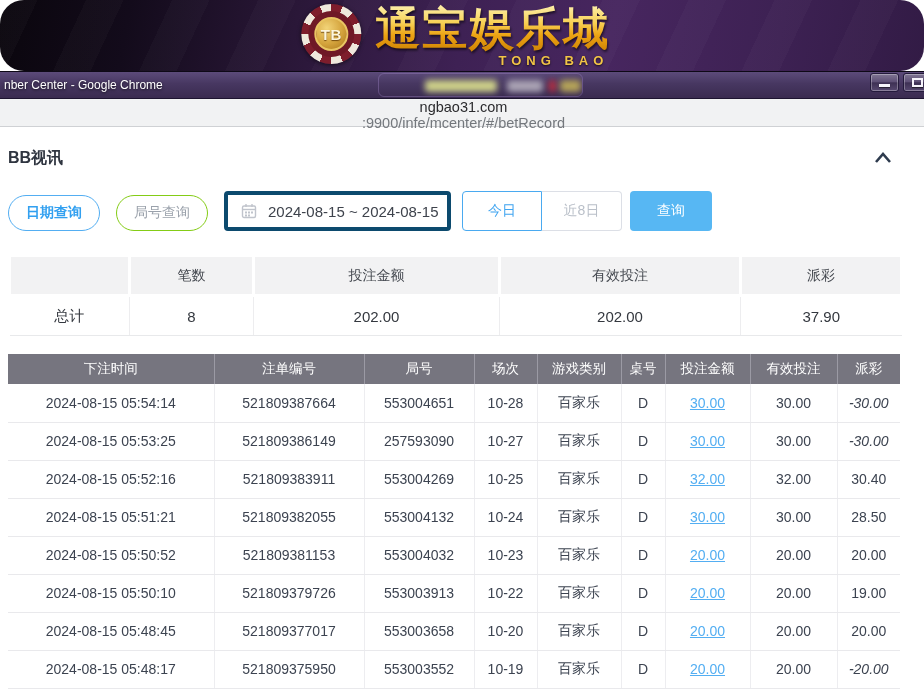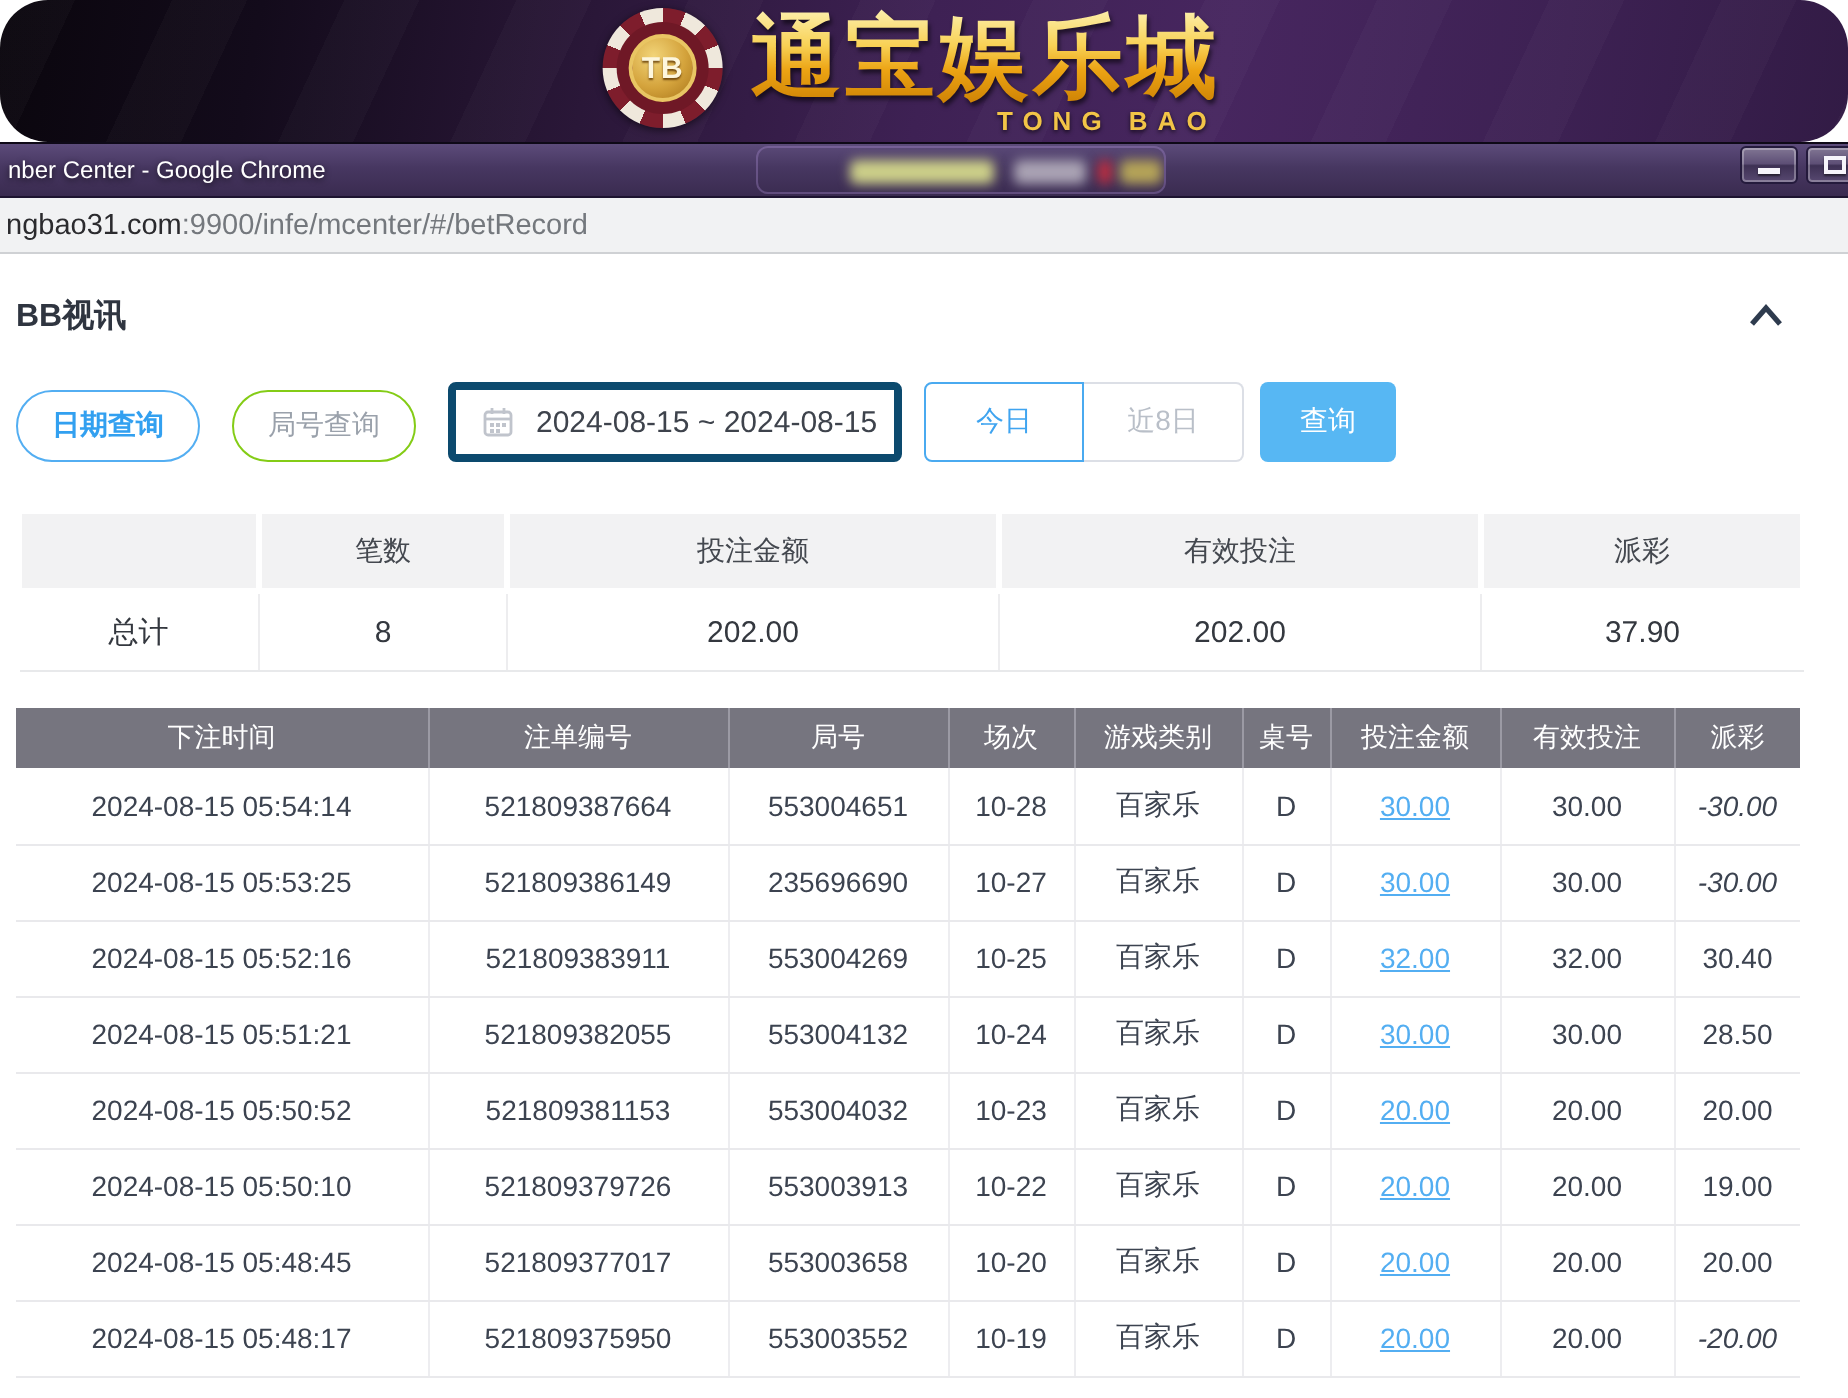--- a/index.html
+++ b/index.html
@@ -51,21 +51,21 @@
       rgba(0,0,0,.18) 52%, rgba(255,255,255,.07) 100%), #4b3b66;
     box-shadow:inset 0 0 0 1px rgba(255,255,255,.3);
     display:flex; align-items:center; justify-content:center; cursor:pointer; }
   .glyph-min { width:11px; height:3px; background:#f6f4fb; margin-top:6px;
     box-shadow:0 1px 1px rgba(0,0,0,.5); }
   .glyph-max { width:11px; height:9px; border:2px solid #f6f4fb;
     box-shadow:0 1px 1px rgba(0,0,0,.5); }
 
   
   .urlbar { height:28px; background:#f1f2f3; border-bottom:1px solid #cfd1d4;
-    display:flex; align-items:center; padding-left:3px; font-size:14.5px; cursor:text; }
+    display:flex; align-items:center; padding-left:3px; font-size:14.5px; cursor:text;flex-direction:column; }
   .url-host { color:#2b2b2e; }
   .url-rest { color:#74787d; }
 
   
   .content { padding:0 8px; }
   .section-header { margin-top:21px; height:20px; display:flex;
     align-items:center; justify-content:space-between; }
   .section-title { font-size:16px; font-weight:bold; color:#2f3540; }
   .collapse-btn { margin-right:22px; width:22px; height:18px; background:none; border:none;
     cursor:pointer; display:flex; align-items:center; justify-content:center; }
@@ -77,21 +77,21 @@
   .pill-idle { border:1px solid #84cc16; color:#9aa1ab; }
   .date-input { width:227px; height:40px; border:4px solid #0c4a6e; border-radius:4px;
     background:#fff; display:flex; align-items:center; padding-left:13px; cursor:pointer; }
   .date-text { margin-left:11px; font-size:15px; color:#3e434c; }
   .seg-group { margin-left:11px; display:flex; height:40px; }
   .seg { width:80px; border:1px solid #dcdfe6; border-left:none; background:#fff;
     font-size:14px; color:#b9bfc8; cursor:pointer; }
   .seg:first-child { border-radius:4px 0 0 4px; }
   .seg:last-child { border-radius:0 4px 4px 0; }
   .seg-active { border:1px solid #4aaaf0 !important; color:#3fa4f0; }
-  .search-btn { margin-left:8px; width:68px; height:40px; border:none; border-radius:4px;
+  .search-btn { margin-left:8px; width:82px; height:40px; border:none; border-radius:4px;
     background:#57b7f3; color:#fff; font-size:14px; cursor:pointer; }
 
   
   .summary-table { margin-top:23px; width:892px; border-collapse:collapse; table-layout:fixed; }
   .summary-table th { background:#f2f2f3; border:3px solid #fff; height:40px;
     font-size:14px; font-weight:400; color:#44484f; text-align:center; }
   .summary-table td { height:40px; text-align:center; font-size:15px; color:#34383f;
     border-bottom:1px solid #e8e9eb; border-right:1px solid #ededef; }
   .summary-table td:last-child { border-right:none; }
 
@@ -241,21 +241,21 @@
           <td>10-28</td>
           <td>百家乐</td>
           <td>D</td>
           <td><a class="amount-link">30.00</a></td>
           <td>30.00</td>
           <td class="negative">-30.00</td>
         </tr>
         <tr>
           <td>2024-08-15 05:53:25</td>
           <td>521809386149</td>
-          <td>235696690</td>
+          <td>257593090</td>
           <td>10-27</td>
           <td>百家乐</td>
           <td>D</td>
           <td><a class="amount-link">30.00</a></td>
           <td>30.00</td>
           <td class="negative">-30.00</td>
         </tr>
         <tr>
           <td>2024-08-15 05:52:16</td>
           <td>521809383911</td>

